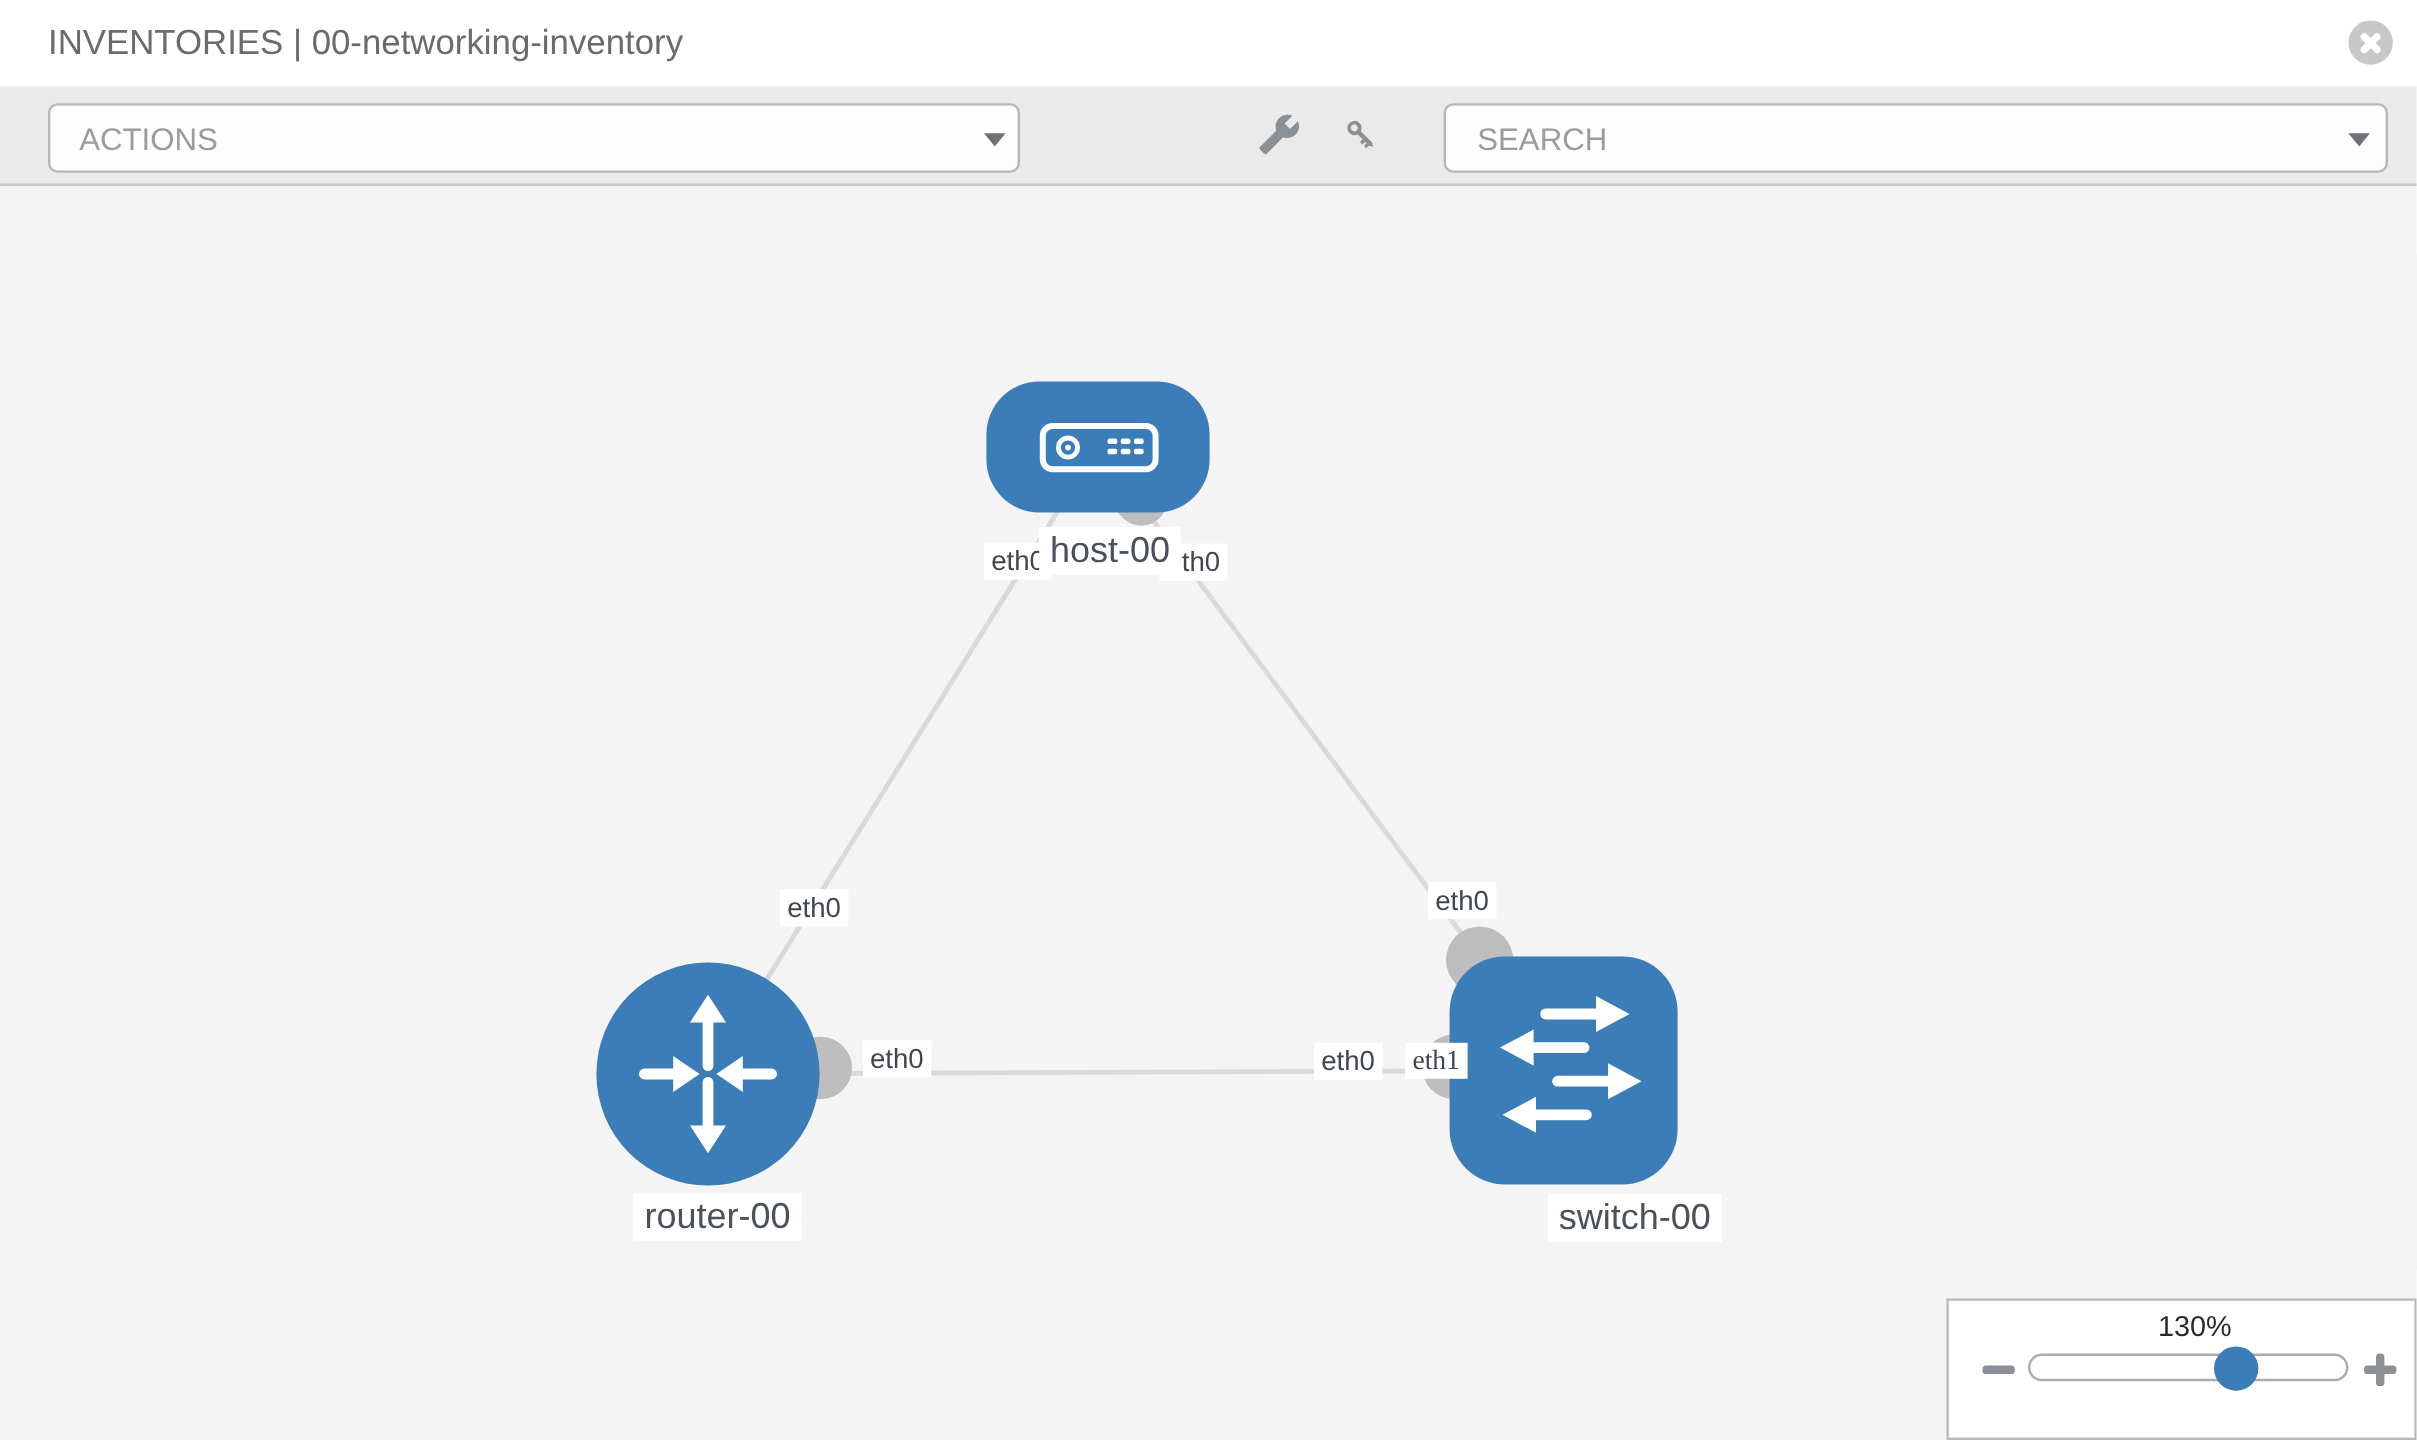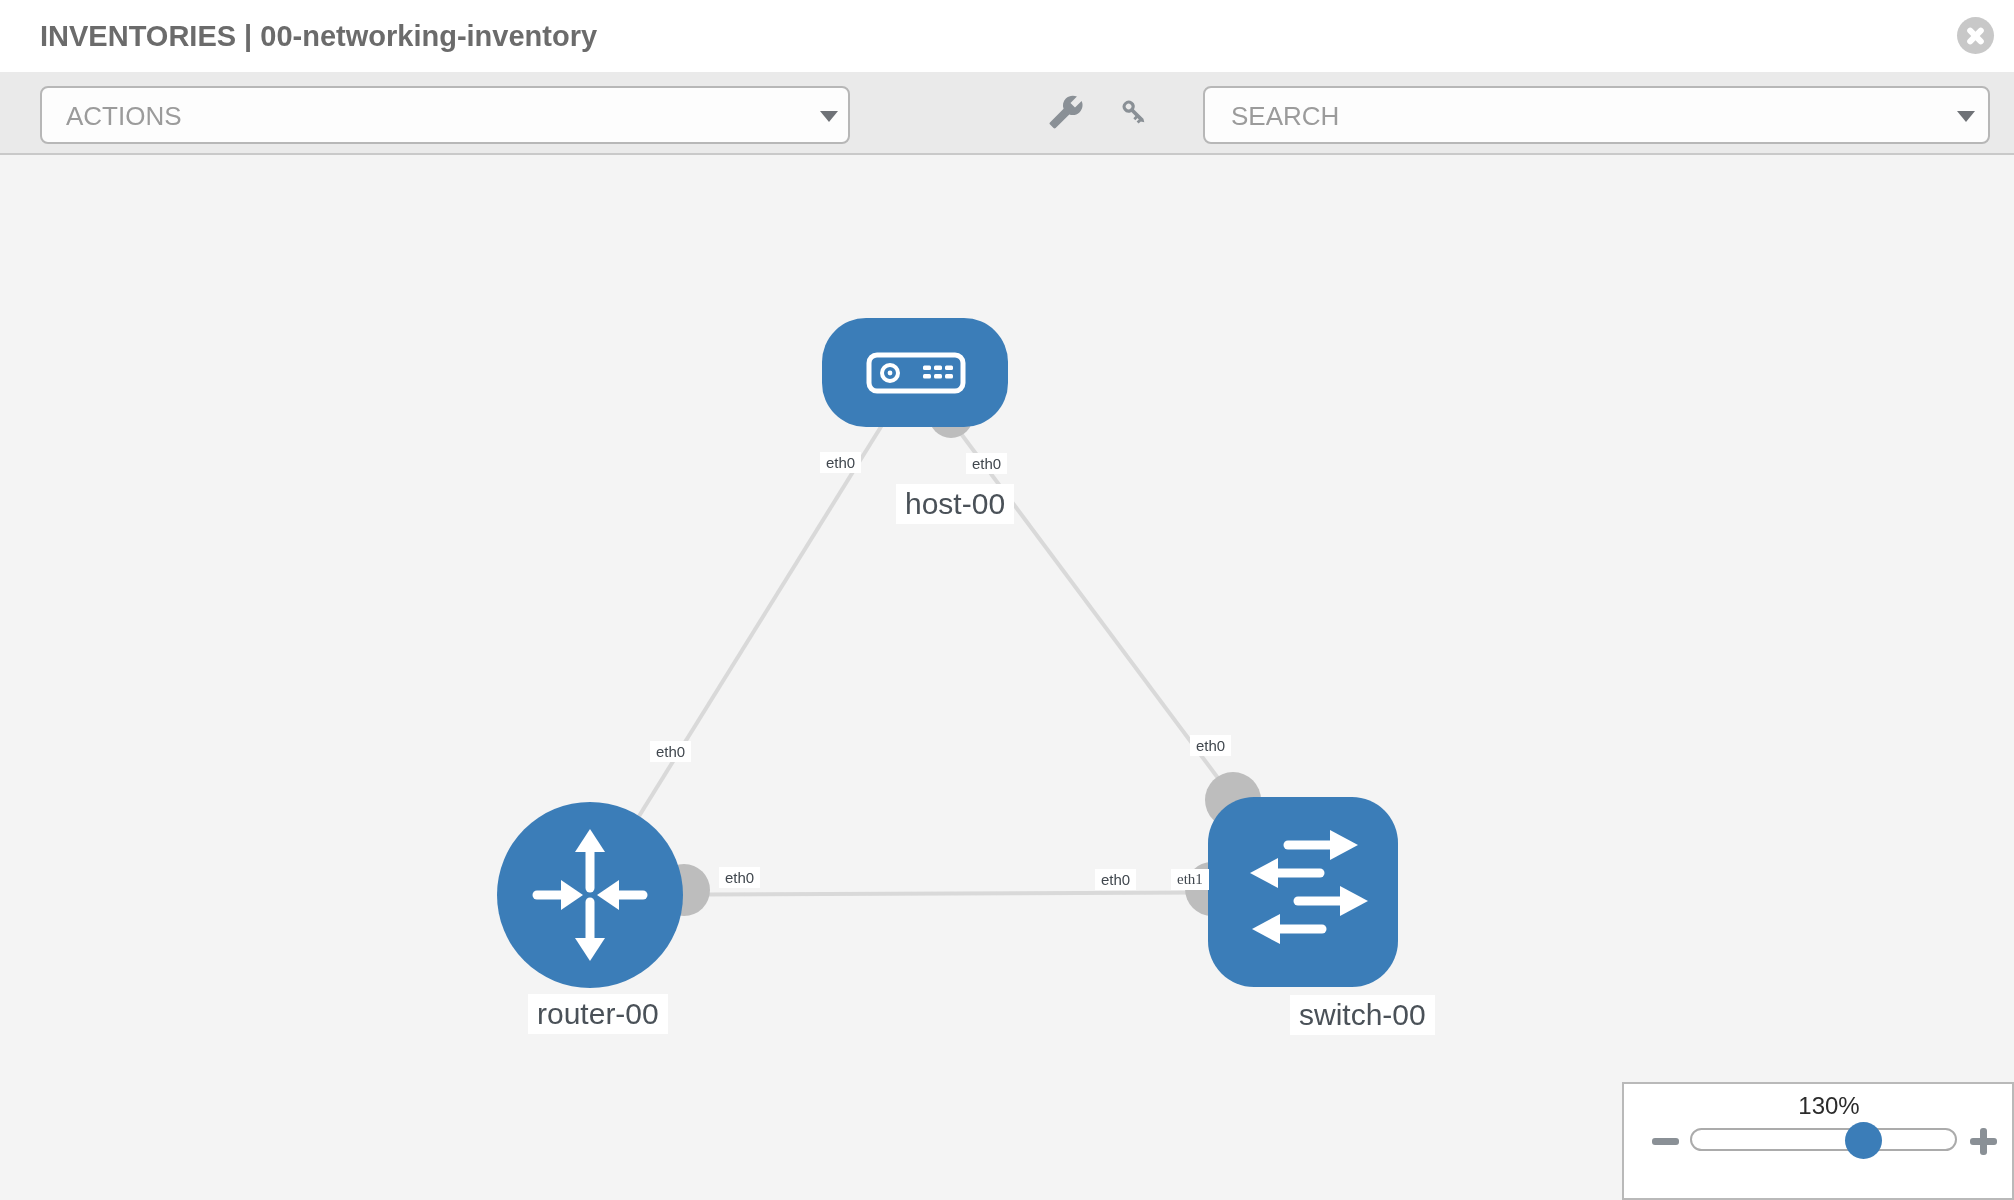--- a/index.html
+++ b/index.html
@@ -2,21 +2,21 @@
 <html><head>
 <meta charset="utf-8">
 <style>
   html,body{margin:0;padding:0;}
   .app{position:relative;width:2014px;height:1200px;overflow:hidden;background:#fff;
        font-family:"Liberation Sans", sans-serif;}
 
   
   .header{position:absolute;left:0;top:0;width:100%;height:72px;background:#fff;
           border-bottom:1px solid #e6e6e6;}
-  .page-title{position:absolute;left:40px;top:20px;font-size:29px;font-weight:bold;color:#6b6b6b;}
+  .page-title{position:absolute;left:40px;top:20px;font-size:29px;font-weight:normal;color:#6b6b6b;}
   .close-btn{position:absolute;left:1957px;top:17px;width:37px;height:37px;border-radius:50%;
              background:#c8c8c8;cursor:pointer;}
   .close-btn .bar{position:absolute;left:8px;top:15.5px;width:21px;height:6px;background:#fff;border-radius:3px;}
   .close-btn .bar.b1{transform:rotate(45deg);}
   .close-btn .bar.b2{transform:rotate(-45deg);}
 
   
   .toolbar{position:absolute;left:0;top:72px;width:100%;height:81px;background:#eaeaea;
            border-bottom:2px solid #c9c9c9;}
   .dropdown{position:absolute;top:14px;height:58px;background:#fdfdfd;border:2px solid #b7b7b7;
@@ -29,21 +29,21 @@
   .search-input::placeholder{color:#9b9b9b;opacity:1;}
   .tool-icon{position:absolute;cursor:pointer;}
 
   
   .canvas{position:absolute;left:0;top:155px;width:2014px;height:1045px;background:#f4f4f4;}
   .links-svg{position:absolute;left:0;top:0;z-index:1;}
   .connector{position:absolute;background:#bdbdbd;border-radius:50%;z-index:2;cursor:pointer;}
   .node{position:absolute;background:#3b7db8;z-index:3;cursor:pointer;}
   .node-label{position:absolute;z-index:5;background:#fff;padding:3px 9px;font-size:30px;
               color:#4a5158;white-space:nowrap;}
-  .port-label{position:absolute;z-index:4;background:#fff;padding:2px 6px;font-size:15px;
+  .port-label{position:absolute;z-index:4;background:#fff;padding:2px 6px;font-size:23px;
               color:#40474e;white-space:nowrap;}
   .port-label.front{z-index:5;}
 
   
   .zoom-panel{position:absolute;left:1622px;top:1082px;width:392px;height:118px;background:#fff;
               border:2px solid #b9b9b9;box-sizing:border-box;z-index:10;}
   .zoom-level{position:absolute;left:0;top:8px;width:100%;text-align:center;font-size:24px;color:#2b2b2b;padding-left:11px;}
   .zoom-minus{position:absolute;left:28px;top:54px;width:27px;height:7px;background:#8a9096;
               border-radius:3px;cursor:pointer;}
   .zoom-track{position:absolute;left:66px;top:44px;width:267px;height:23px;background:#fff;
@@ -151,21 +151,21 @@
         </g>
         <g fill="#fff">
           <polygon points="150,48 122,33 122,63"></polygon>
           <polygon points="42,76 70,61 70,91"></polygon>
           <polygon points="160,104 132,89 132,119"></polygon>
           <polygon points="44,132 72,117 72,147"></polygon>
         </g>
       </svg>
     </div>
 
-    <div class="node-label" style="left:896px;top:284px;margin-top:45px;">host-00</div>
+    <div class="node-label" style="left:866px;top:284px;">host-00</div>
     <div class="node-label" style="left:528px;top:839px;">router-00</div>
     <div class="node-label" style="left:1290px;top:840px;">switch-00</div>
 
     <div class="port-label" style="left:820px;top:297px;">eth0</div>
     <div class="port-label" style="left:966px;top:298px;">eth0</div>
     <div class="port-label" style="left:650px;top:586px;">eth0</div>
     <div class="port-label" style="left:1190px;top:580px;">eth0</div>
     <div class="port-label" style="left:719px;top:712px;">eth0</div>
     <div class="port-label" style="left:1095px;top:714px;">eth0</div>
     <div class="port-label front" style="left:1171px;top:714px;font-family:Liberation Serif, serif;">eth1</div>

